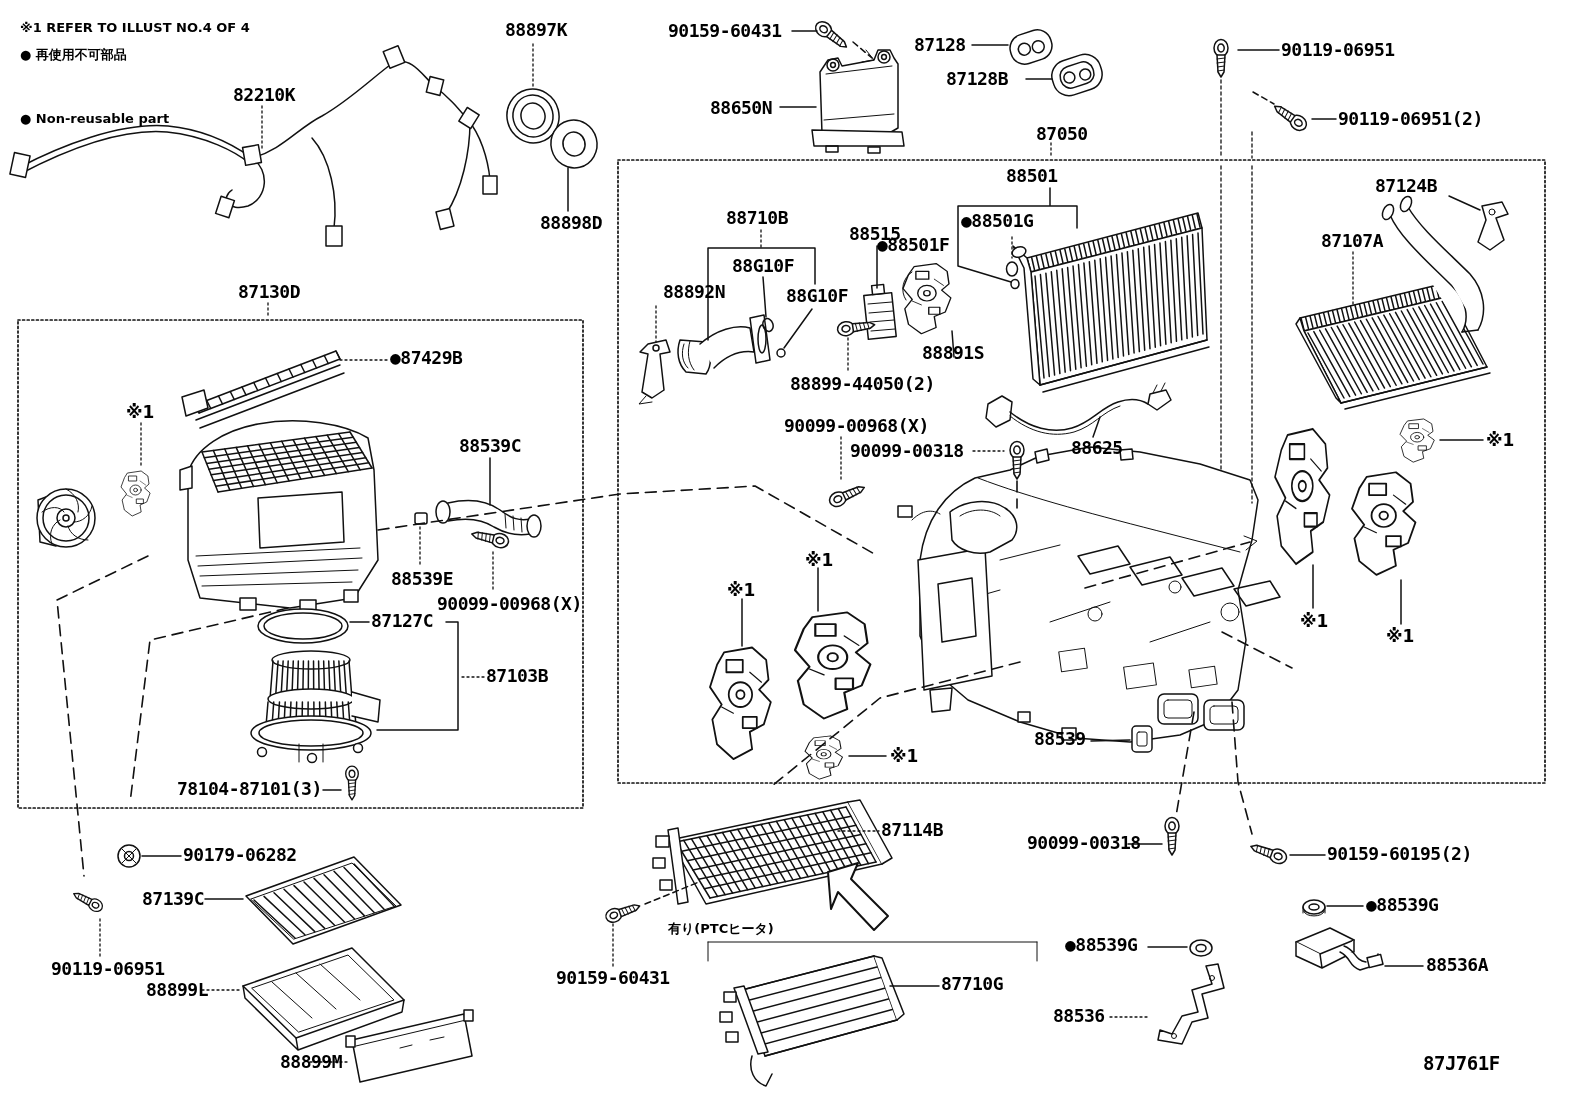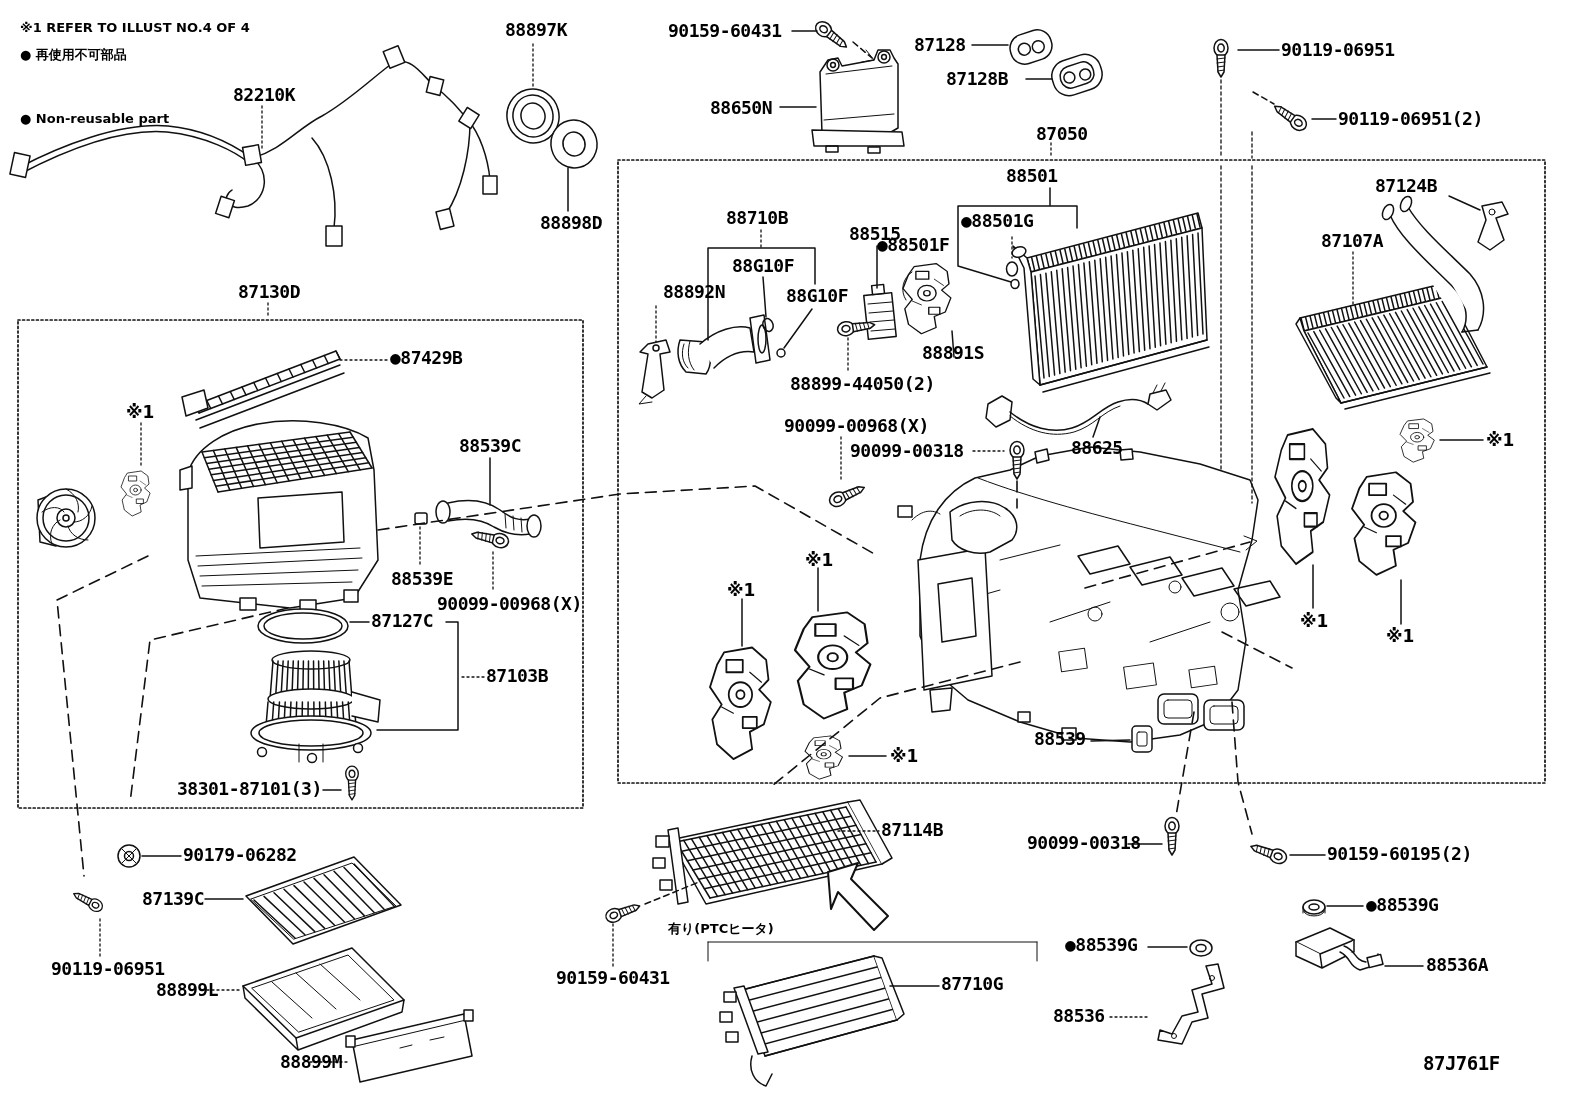--- a/index.html
+++ b/index.html
@@ -673,25 +673,25 @@
       <div class="lbl" style="left: 850px; top: 441px;">90099-00318</div>
       <div class="lbl" style="left: 1071px; top: 438px;">88625</div>
       <div class="lbl" style="left: 238px; top: 282px;">87130D</div>
       <div class="lbl" style="left: 390px; top: 348px;">●87429B</div>
       <div class="lbl mark" style="left: 126px; top: 402px;">※1</div>
       <div class="lbl" style="left: 459px; top: 436px;">88539C</div>
       <div class="lbl" style="left: 391px; top: 569px;">88539E</div>
       <div class="lbl" style="left: 437px; top: 594px;">90099-00968(X)</div>
       <div class="lbl" style="left: 371px; top: 611px;">87127C</div>
       <div class="lbl" style="left: 486px; top: 666px;">87103B</div>
-      <div class="lbl" style="left: 177px; top: 779px;">38301-87101(3)</div>
+      <div class="lbl" style="left: 177px; top: 779px;">78104-87101(3)</div>
       <div class="lbl" style="left: 183px; top: 845px;">90179-06282</div>
       <div class="lbl" style="left: 142px; top: 889px;">87139C</div>
       <div class="lbl" style="left: 51px; top: 959px;">90119-06951</div>
-      <div class="lbl" style="left: 156px; top: 980px;">88899L</div>
+      <div class="lbl" style="left: 146px; top: 980px;">88899L</div>
       <div class="lbl" style="left: 246px; top: 1052px; margin-left: 34px;">88899M</div>
       <div class="lbl" style="left: 556px; top: 968px;">90159-60431</div>
       <div class="lbl" style="left: 881px; top: 820px;">87114B</div>
       <div class="lbl note" style="left: 668px; top: 919px;">有り(PTCヒータ)</div>
       <div class="lbl" style="left: 941px; top: 974px;">87710G</div>
       <div class="lbl" style="left: 1027px; top: 833px;">90099-00318</div>
       <div class="lbl" style="left: 1327px; top: 844px;">90159-60195(2)</div>
       <div class="lbl" style="left: 1366px; top: 895px;">●88539G</div>
       <div class="lbl" style="left: 1065px; top: 935px;">●88539G</div>
       <div class="lbl" style="left: 1426px; top: 955px;">88536A</div>

